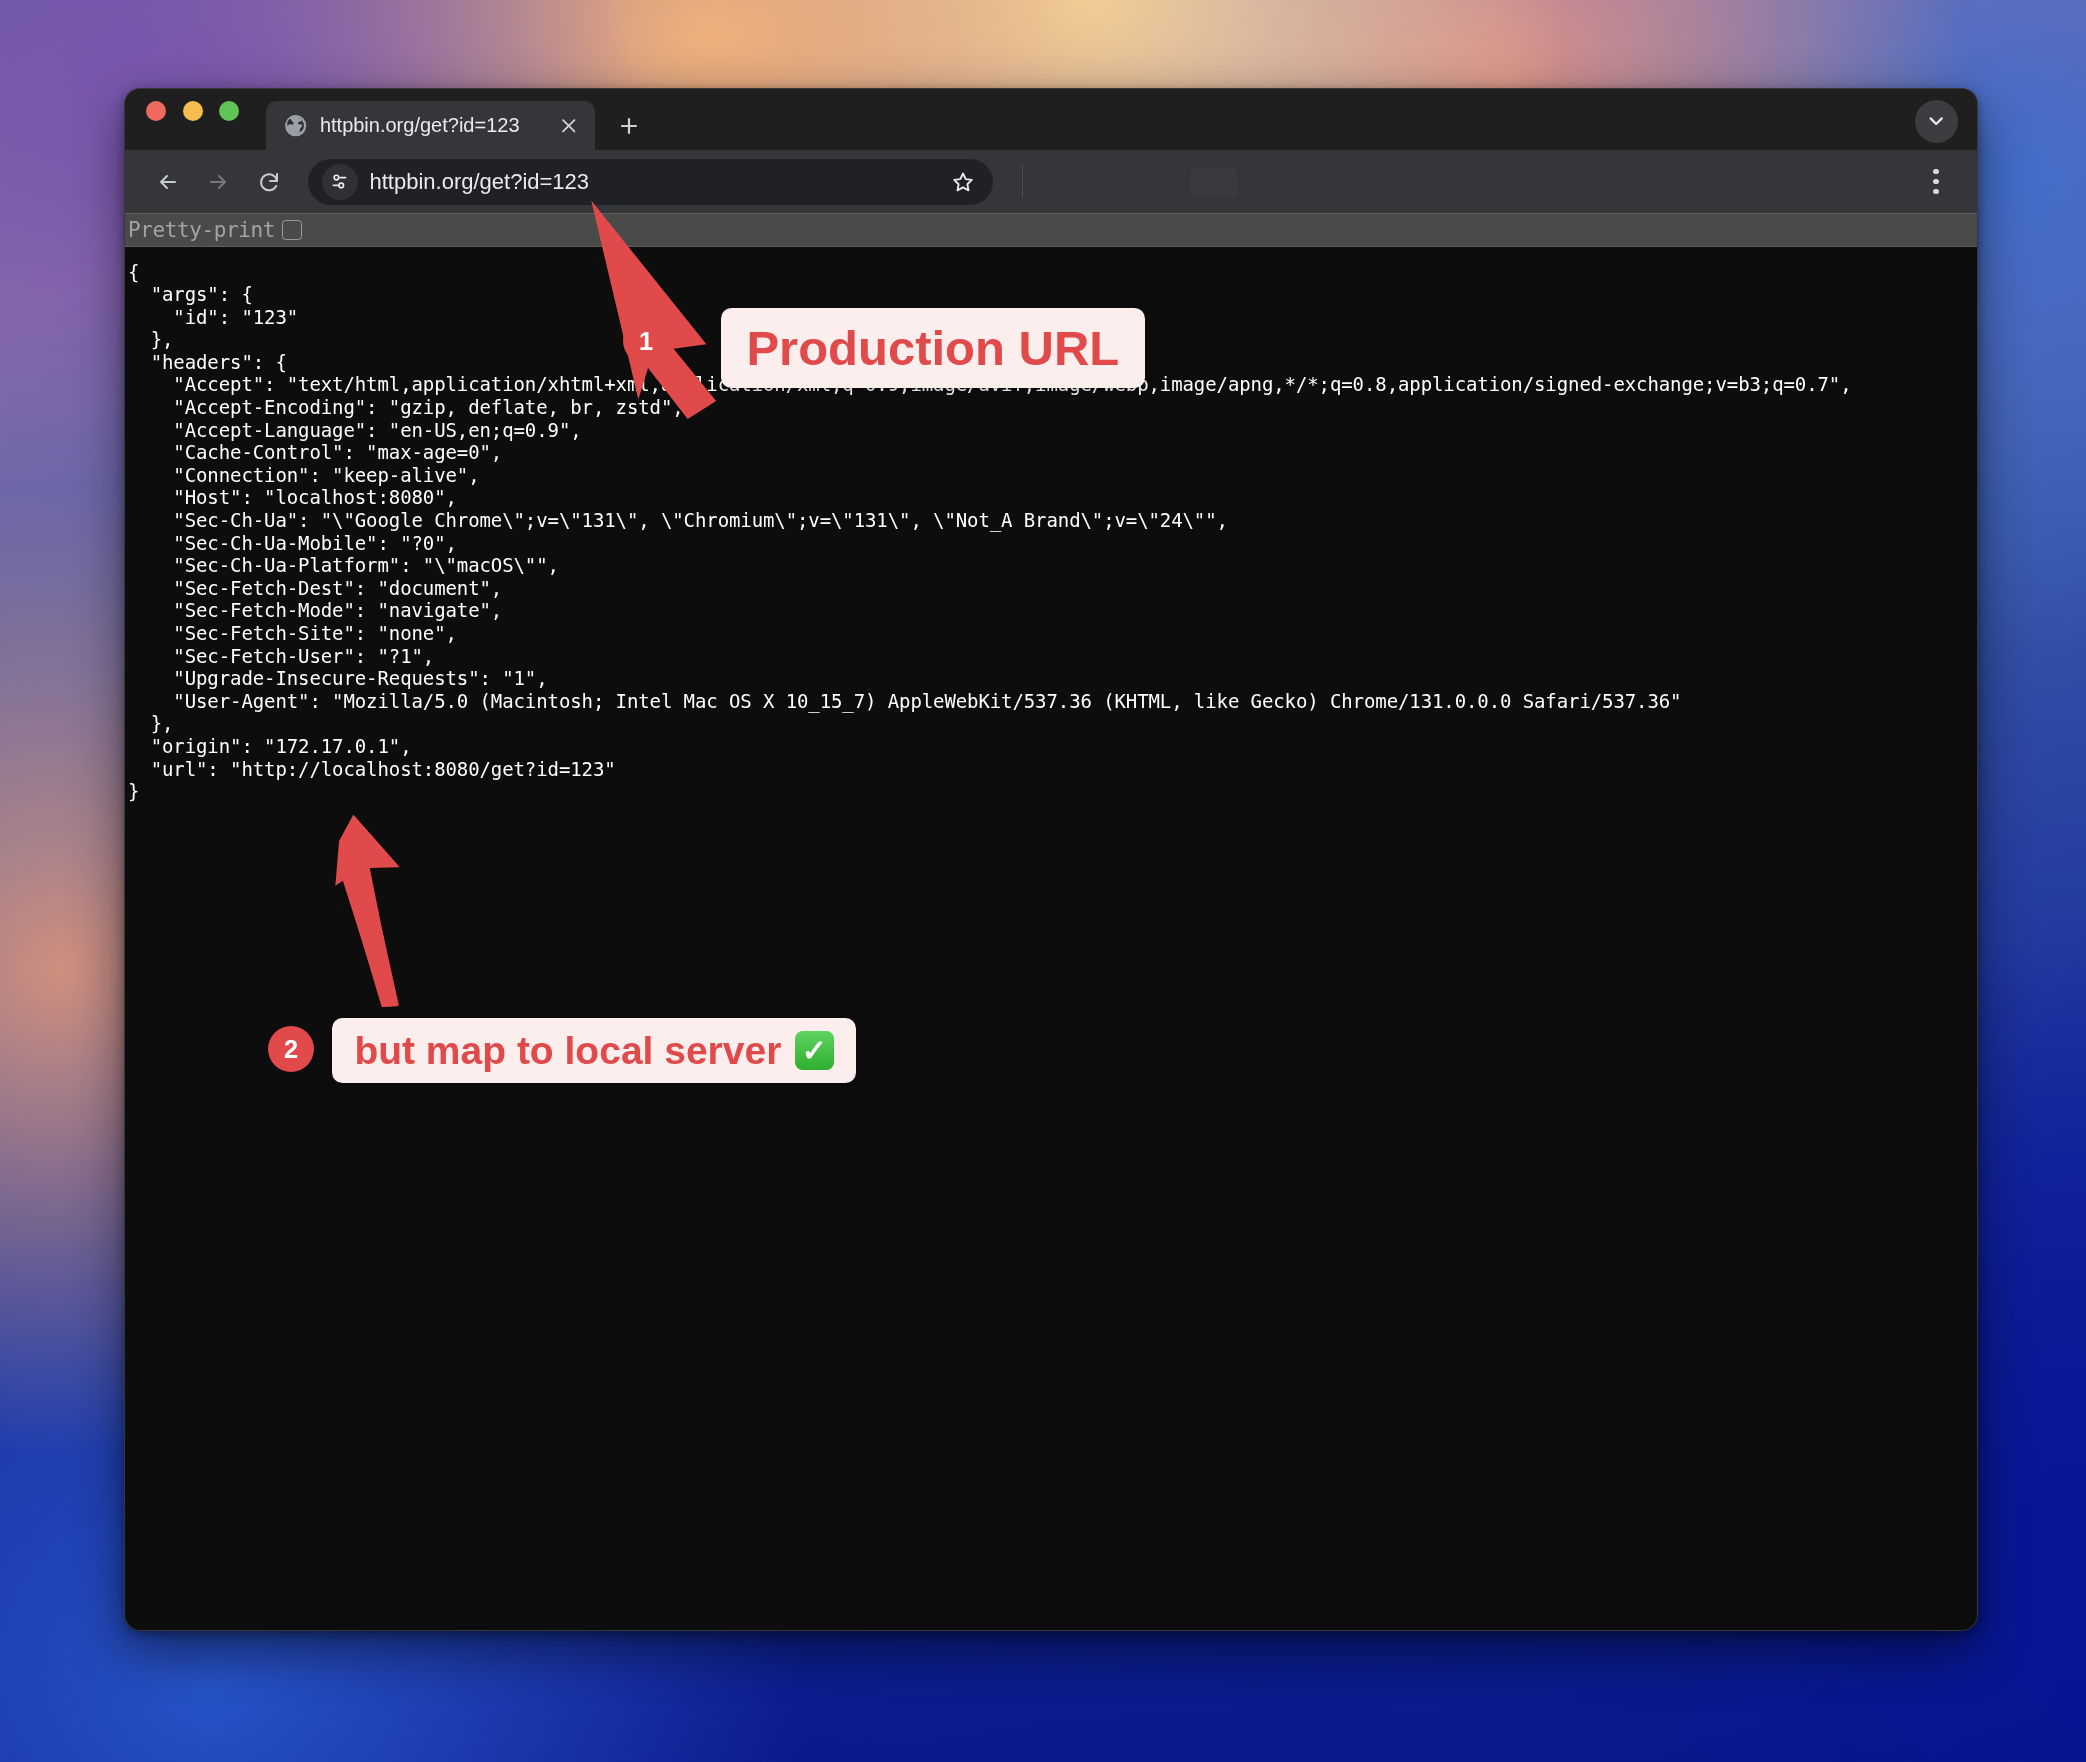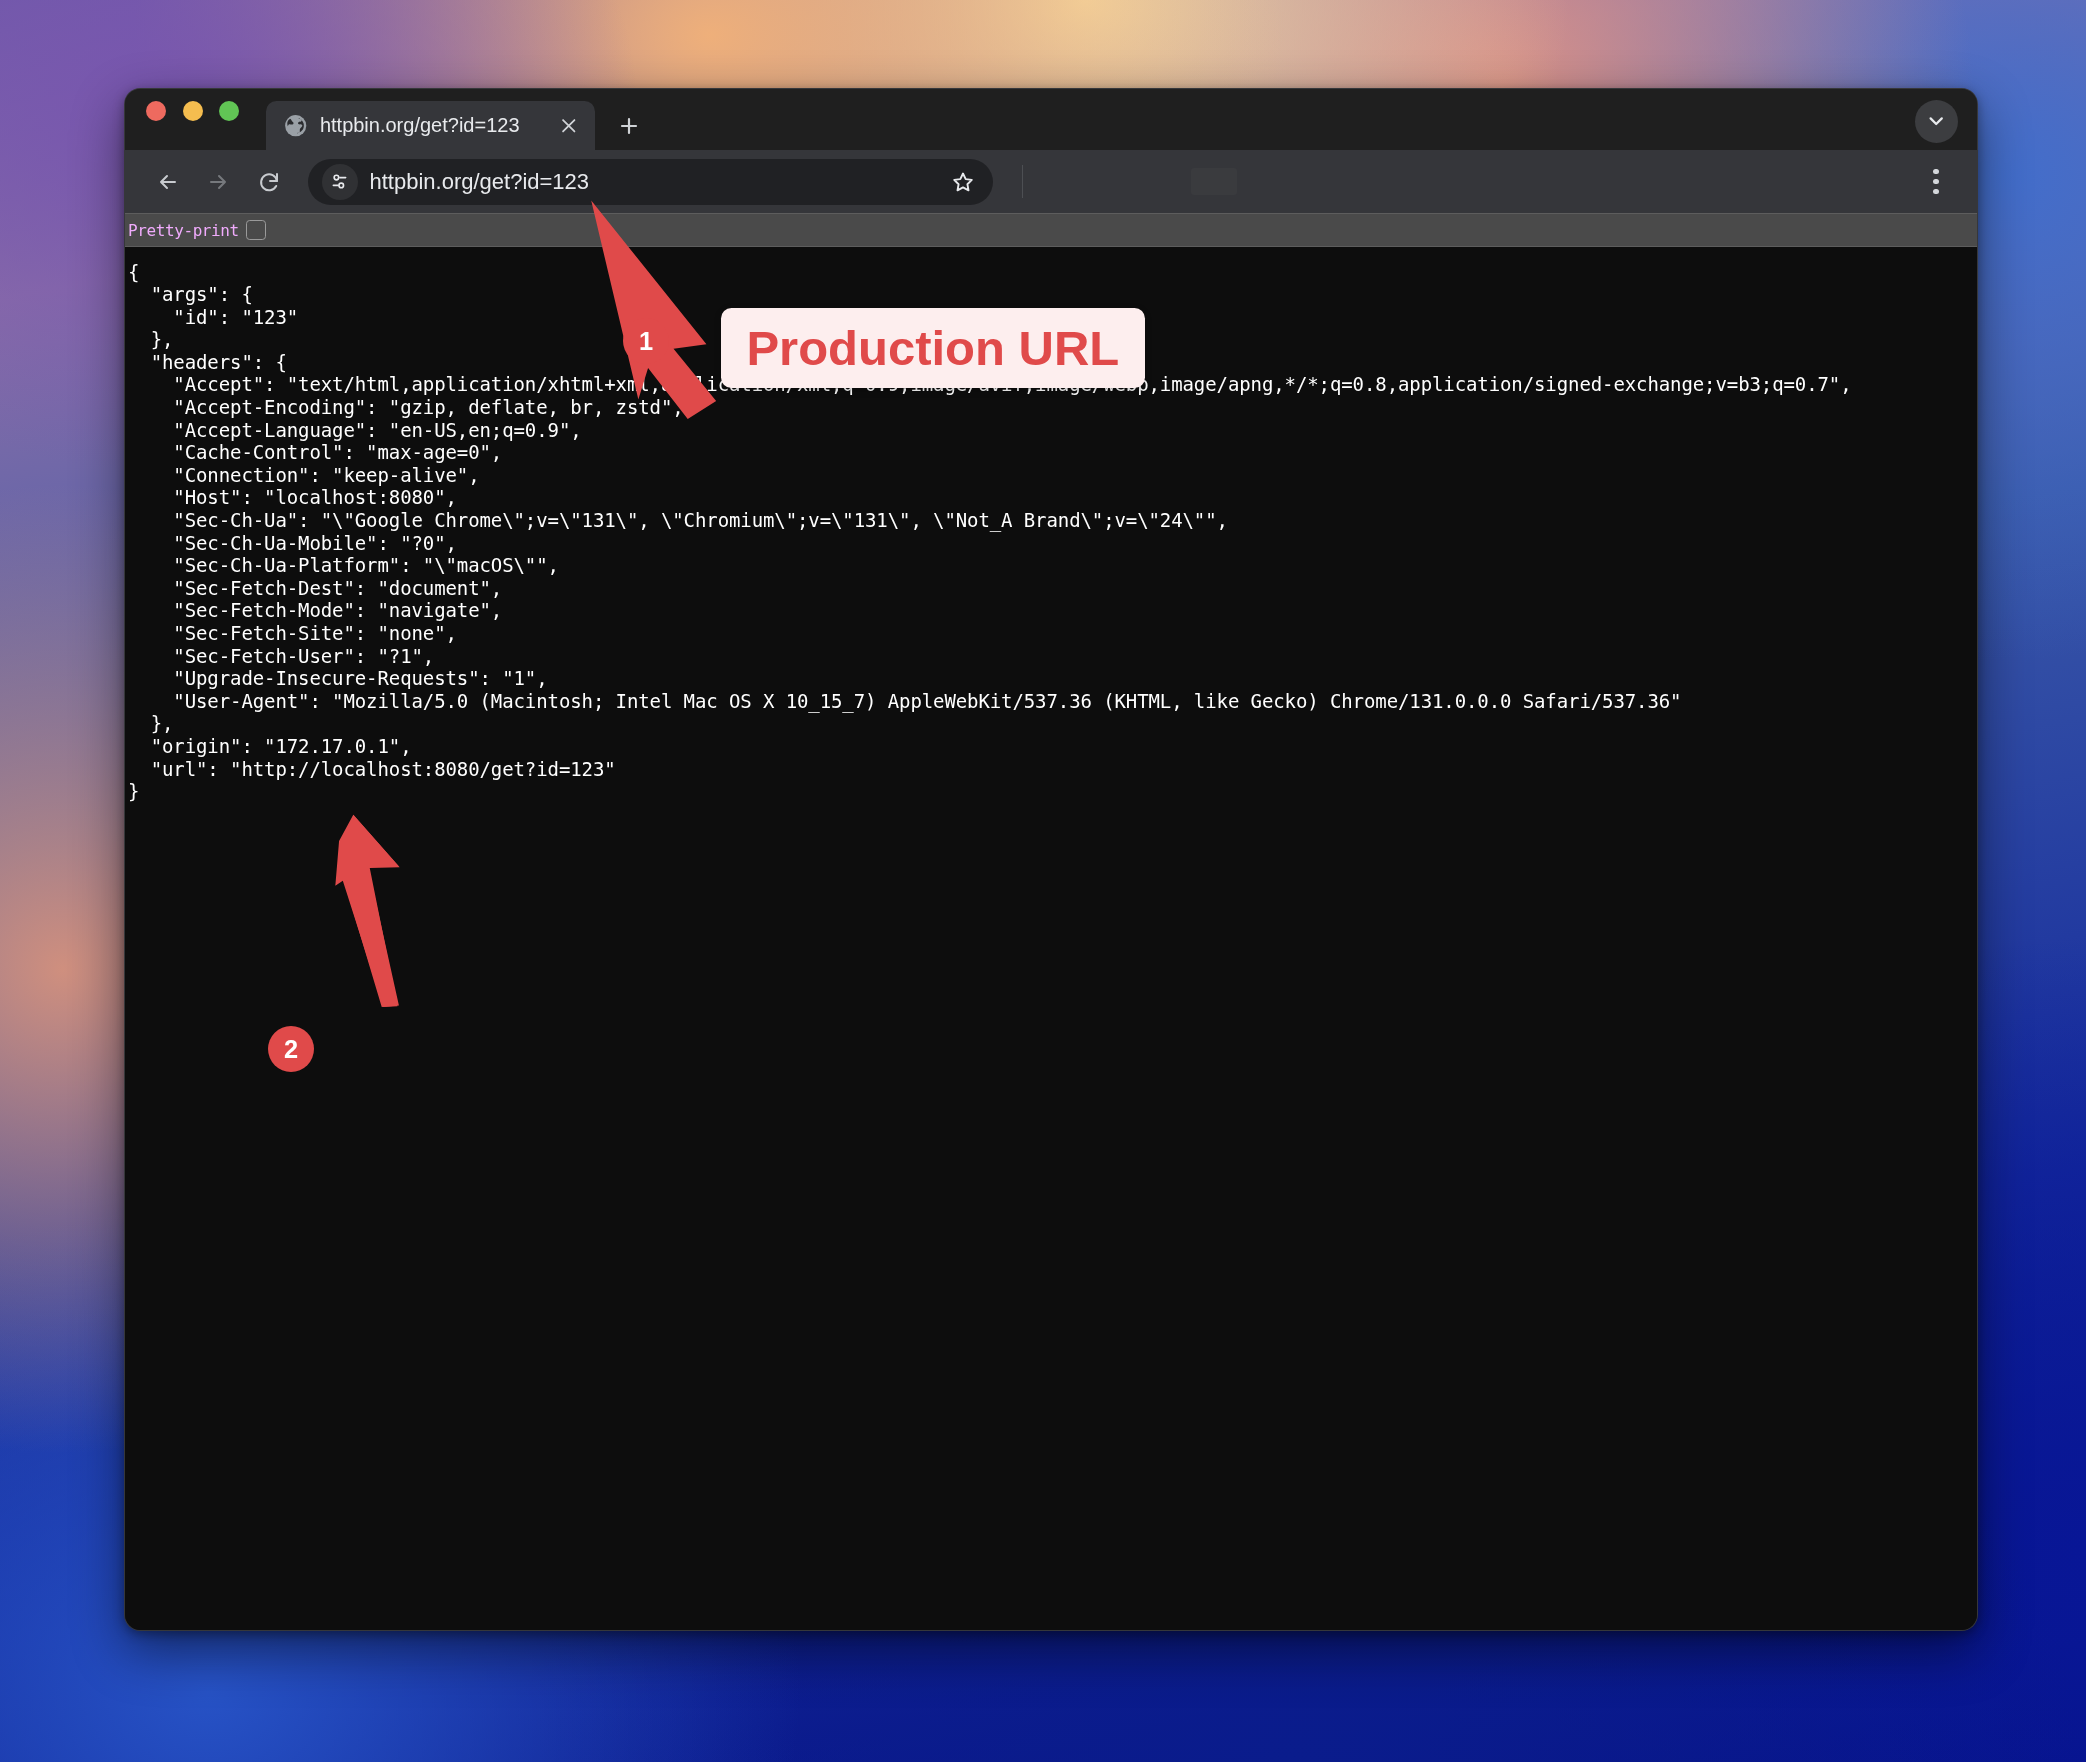--- a/index.html
+++ b/index.html
@@ -159,23 +159,23 @@
     height: 34px;
     background: #4a4a4a;
     border-top: 0.7px solid #5d5d5d;
     border-bottom: 0.7px solid #5d5d5d;
     display: flex;
     align-items: center;
     padding-left: 3px;
     gap: 7.5px;
   }
   .prettybar-label {
-    color: #f0abfc;
+    color: #a3a3a3;
     font-family: "DejaVu Sans Mono", monospace;
-    font-size: 16px;
+    font-size: 21px;
     letter-spacing: -0.4px;
   }
   .pretty-check {
     width: 19.5px; height: 19.5px;
     border: 1.5px solid #9a9a9a;
     border-radius: 3.7px;
     background: #4a4a4a;
   }
 
   
@@ -363,16 +363,20 @@
     </svg>
 
     <div class="badge" id="badge-1" style="left:623px; top:318px;">1</div>
 
     <div class="callout" id="callout-1">
       <span>Production URL</span>
     </div>
 
     <div class="badge" id="badge-2" style="left:268px; top:1026px;">2</div>
 
+    <div class="callout" id="callout-2">
+      <span>but map to local server</span>
+      <span class="check-emoji">✓</span>
+    </div>
   </div>
 
 </div>
 
 
 </body></html>

